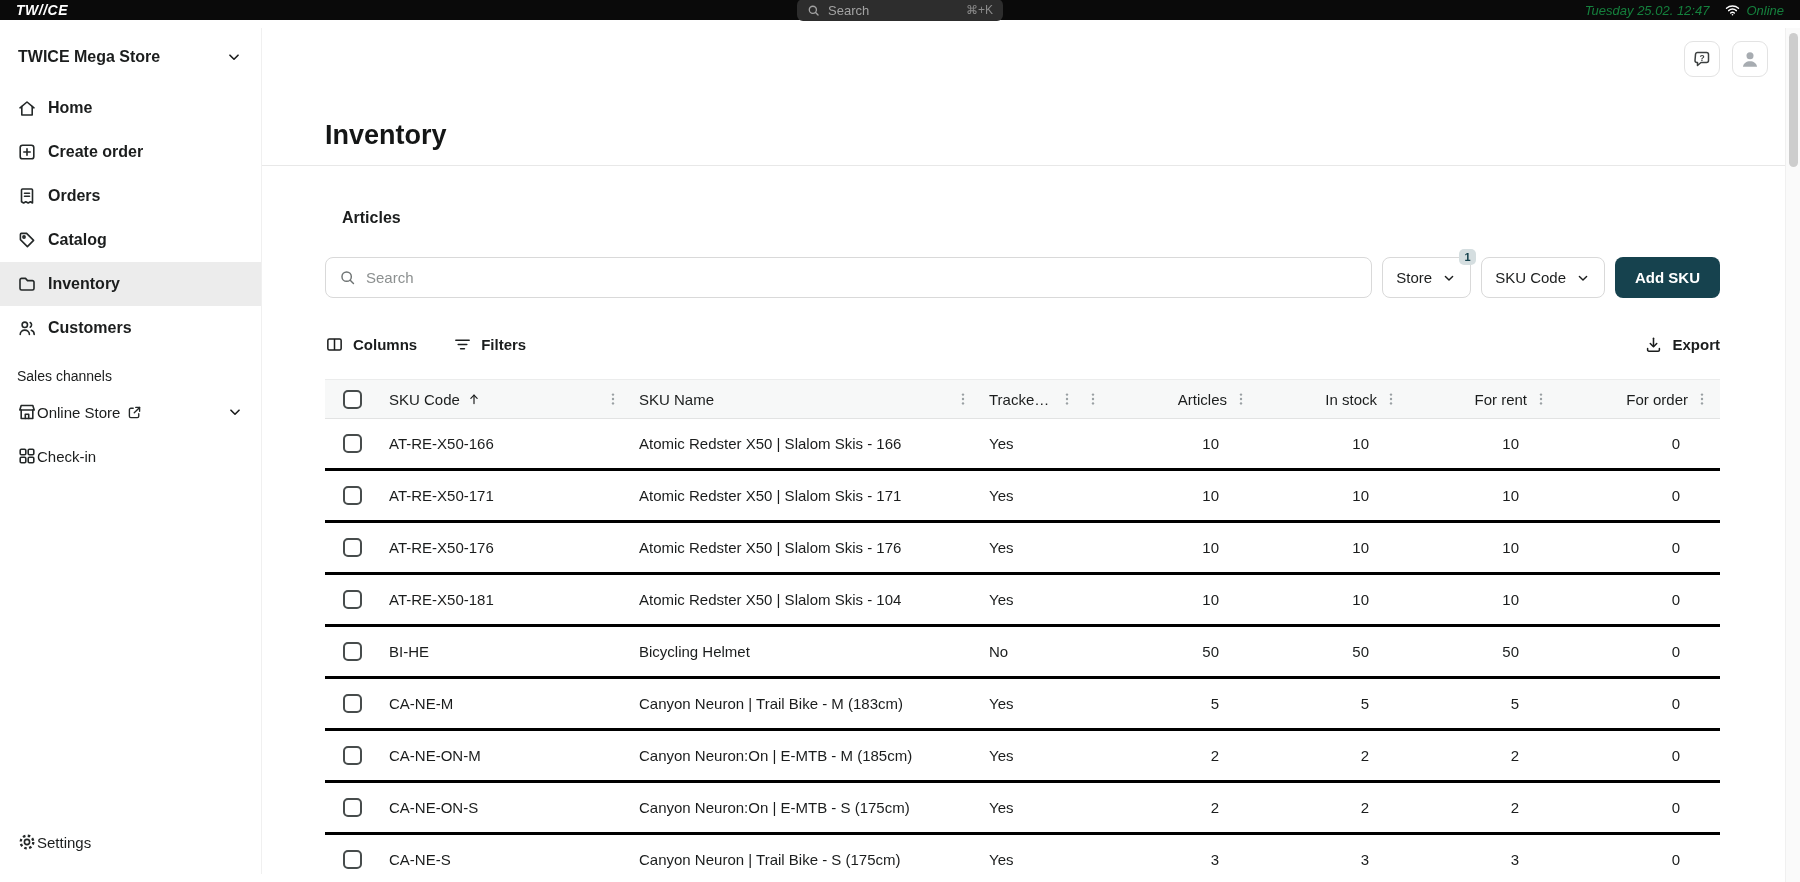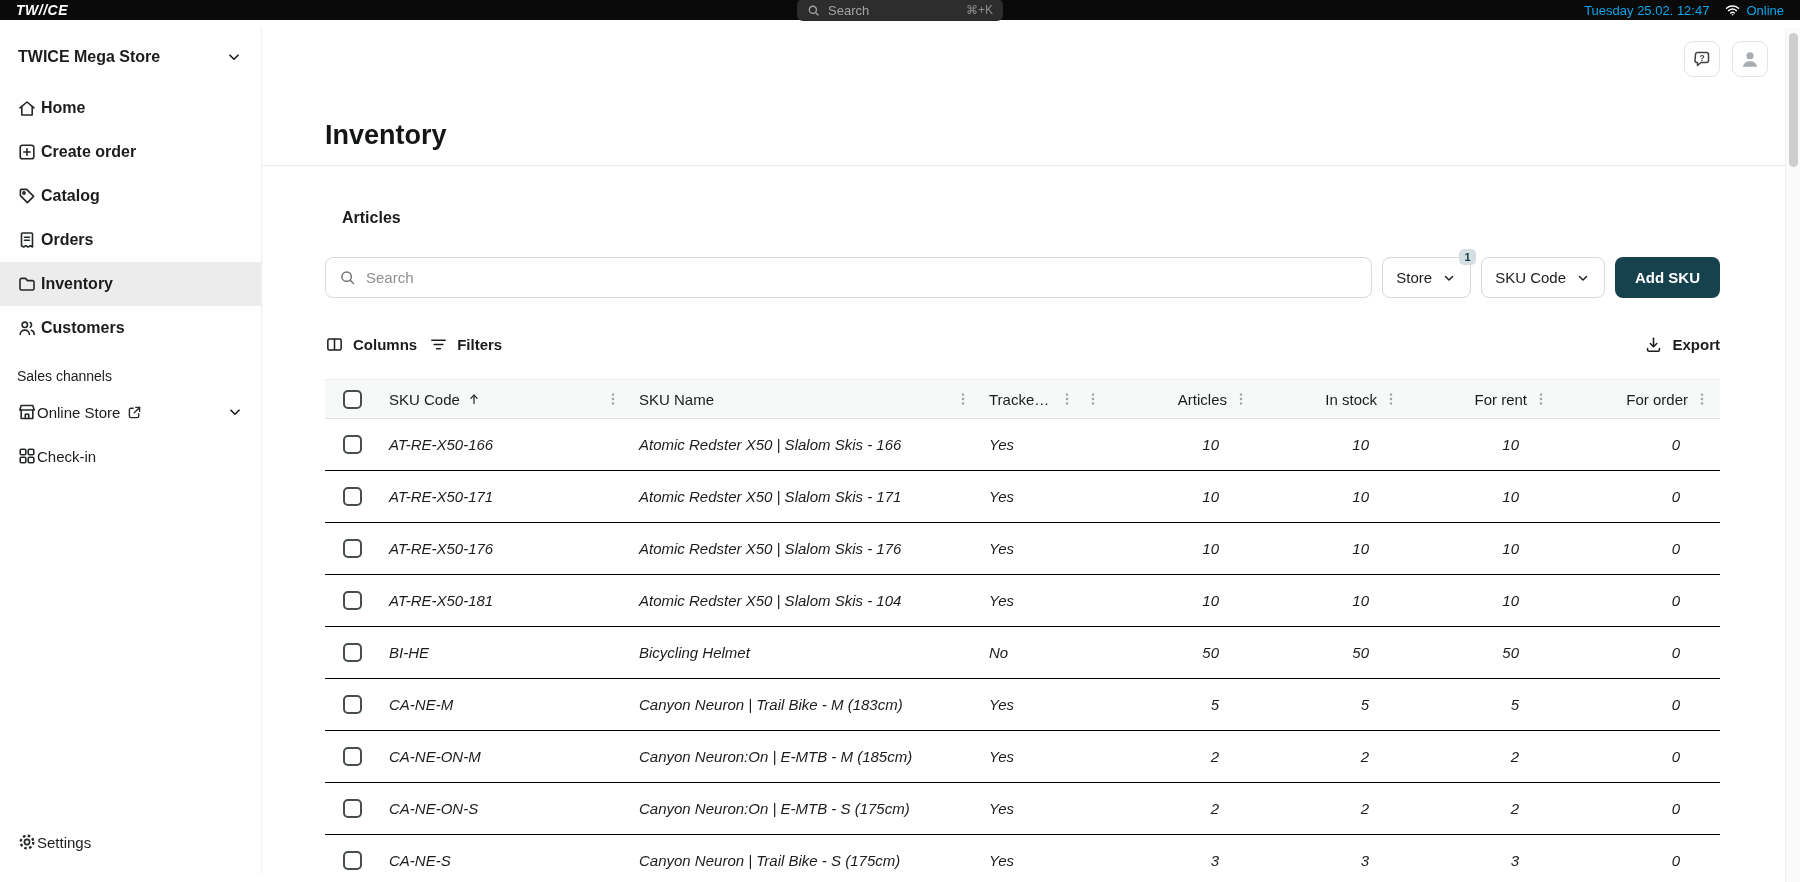--- a/index.html
+++ b/index.html
@@ -7,29 +7,29 @@
     font-family:"Liberation Sans", sans-serif; color:#1b1d1d; }
 
   
   .topbar { position:fixed; top:0; left:0; width:1800px; height:20px; background:#0a0a0a;
     display:flex; align-items:center; padding:0 16px; z-index:50; }
   .logo { color:#fff; font-weight:800; font-size:14px; letter-spacing:.5px; font-style:italic; }
   .topbar-search { position:absolute; left:50%; transform:translateX(-50%); width:206px; height:22px;
     background:#2d2d2d; border-radius:6px; display:flex; align-items:center; gap:8px; padding:0 10px;
     color:#a3a3a3; font-size:13px; cursor:pointer; }
   .topbar-search .shortcut { margin-left:auto; color:#8b8b8b; font-size:12px; }
-  .topbar-right { margin-left:auto; display:flex; align-items:center; gap:16px; color:#0ea5e9; font-size:13px; }
+  .topbar-right { margin-left:auto; display:flex; align-items:center; gap:16px; color:#15803d; font-size:13px;font-style:italic; }
   .online { display:flex; align-items:center; gap:6px; }
 
   
   .sidebar { position:fixed; top:28px; left:0; bottom:8px; width:262px; background:#fff;
     display:flex; flex-direction:column; border-right:1px solid #f0f0f0; }
   .store-switcher { height:58px; display:flex; align-items:center; justify-content:space-between;
     padding:0 18px; font-size:16px; font-weight:700; cursor:pointer; }
-  .nav-item { height:44px; display:flex; align-items:center; gap:4px; padding:0 17px;
+  .nav-item { height:44px; display:flex; align-items:center; gap:11px; padding:0 17px;
     font-size:16px; font-weight:600; cursor:pointer; }
   .nav-item.active { background:#ececec; }
   .section-label { margin:18px 0 6px; padding:0 17px; font-size:14px; font-weight:400; color:#1b1d1d; }
   .channel-item { height:44px; display:flex; align-items:center; padding:0 17px;
     font-size:15px; font-weight:500; cursor:pointer; }
   .channel-item .chev { margin-left:auto; }
   .sidebar-bottom { margin-top:auto; padding-bottom:10px; }
 
   .icon { display:inline-flex; align-items:center; justify-content:center; flex:0 0 auto; }
 
@@ -54,31 +54,31 @@
   .search-box input::placeholder { color:#8c9090; }
   .pill-btn { position:relative; border:1px solid #d9d9d9; border-radius:8px; background:#fff;
     display:flex; align-items:center; gap:9px; padding:0 13px; font-size:15px; font-weight:500;
     color:#1b1d1d; cursor:pointer; white-space:nowrap; }
   .badge { position:absolute; top:-9px; right:-6px; min-width:17px; height:16px; padding:0 4px;
     background:#d5dee0; color:#14414c; font-size:11px; font-weight:700; border-radius:5px;
     display:flex; align-items:center; justify-content:center; }
   .primary-btn { background:#16424e; color:#fff; border:none; border-radius:8px; padding:0 20px;
     font-size:15px; font-weight:600; font-family:inherit; cursor:pointer; }
 
-  .toolbar { margin-top:33px; display:flex; align-items:center; gap:12px; height:26px; }
+  .toolbar { margin-top:33px; display:flex; align-items:center; gap:36px; height:26px; }
   .tool-btn { display:flex; align-items:center; gap:9px; font-size:15px; font-weight:600; cursor:pointer; }
   .tool-btn.right { margin-left:auto; }
 
   
   .table { margin-top:22px; }
   .trow, .thead { display:grid; grid-template-columns:54px 250px 350px 130px 150px 150px 150px 1fr;
     align-items:center; }
   .thead { height:40px; background:#f7f8f8; border-top:1px solid #ebecec; border-bottom:1px solid #e2e3e3;
     font-size:15px; font-weight:500; color:#1b1d1d; }
-  .trow { height:52px; border-bottom:1px solid #000000; font-size:15px;font-style:italic; }
+  .trow { height:52px; border-bottom:3px solid #000000; font-size:15px; }
   .cell.c-check { display:flex; justify-content:center; }
   .cell.c-text { padding-left:10px; overflow:hidden; white-space:nowrap; text-overflow:ellipsis; }
   .cell.c-num { text-align:right; padding-right:40px; }
   .h-text { display:flex; align-items:center; justify-content:space-between; padding:0 8px 0 10px; }
   .h-text .lbl-group { display:flex; align-items:center; gap:7px; min-width:0; }
   .h-text .lbl { overflow:hidden; white-space:nowrap; text-overflow:ellipsis; }
   .h-num { display:flex; align-items:center; justify-content:flex-end; gap:6px; padding-right:10px; }
   .kebabs { display:flex; align-items:center; gap:10px; }
   .checkbox { width:19px; height:19px; border:2px solid #474c4c; border-radius:5px; background:#fff; cursor:pointer; }
   .kebab { cursor:pointer; display:inline-flex; }
@@ -147,34 +147,34 @@
       <svg width="20" height="20" viewBox="0 0 20 20" fill="none" stroke="#242828" stroke-width="1.6" stroke-linecap="round" stroke-linejoin="round">
           <rect x="3.2" y="3.2" width="13.6" height="13.6" rx="2.4"></rect>
           <path d="M10 6.8v6.4M6.8 10h6.4"></path>
         </svg>
     </span>
     <span>Create order</span>
   </div>
   <div class="nav-item">
     <span class="icon">
       <svg width="20" height="20" viewBox="0 0 20 20" fill="none" stroke="#242828" stroke-width="1.6" stroke-linecap="round" stroke-linejoin="round">
+          <path d="M5.5 3h9a1 1 0 0 1 1 1v13l-2.1-1.3L11.2 17l-2.4-1.3L6.6 17l-2.1-1.3V4a1 1 0 0 1 1-1z"></path>
+          <path d="M7.5 7.2h5M7.5 10.2h5"></path>
+        </svg>
+    </span>
+    <span>Orders</span>
+  </div>
+  <div class="nav-item">
+    <span class="icon">
+      <svg width="20" height="20" viewBox="0 0 20 20" fill="none" stroke="#242828" stroke-width="1.6" stroke-linecap="round" stroke-linejoin="round">
           <path d="M3.4 9.6V4.4a1 1 0 0 1 1-1h5.2l7 7-6.2 6.2-7-7z"></path>
           <circle cx="7" cy="7" r="1.1"></circle>
         </svg>
     </span>
     <span>Catalog</span>
-  </div>
-  <div class="nav-item">
-    <span class="icon">
-      <svg width="20" height="20" viewBox="0 0 20 20" fill="none" stroke="#242828" stroke-width="1.6" stroke-linecap="round" stroke-linejoin="round">
-          <path d="M5.5 3h9a1 1 0 0 1 1 1v13l-2.1-1.3L11.2 17l-2.4-1.3L6.6 17l-2.1-1.3V4a1 1 0 0 1 1-1z"></path>
-          <path d="M7.5 7.2h5M7.5 10.2h5"></path>
-        </svg>
-    </span>
-    <span>Orders</span>
   </div>
   <div class="nav-item active">
     <span class="icon">
       <svg width="20" height="20" viewBox="0 0 20 20" fill="none" stroke="#242828" stroke-width="1.6" stroke-linecap="round" stroke-linejoin="round">
           <path d="M3 6A1.6 1.6 0 0 1 4.6 4.4h3.9l2 2.2h4.9A1.6 1.6 0 0 1 17 8.2v6.2A1.6 1.6 0 0 1 15.4 16H4.6A1.6 1.6 0 0 1 3 14.4z"></path>
         </svg>
     </span>
     <span>Inventory</span>
   </div>
   <div class="nav-item">

